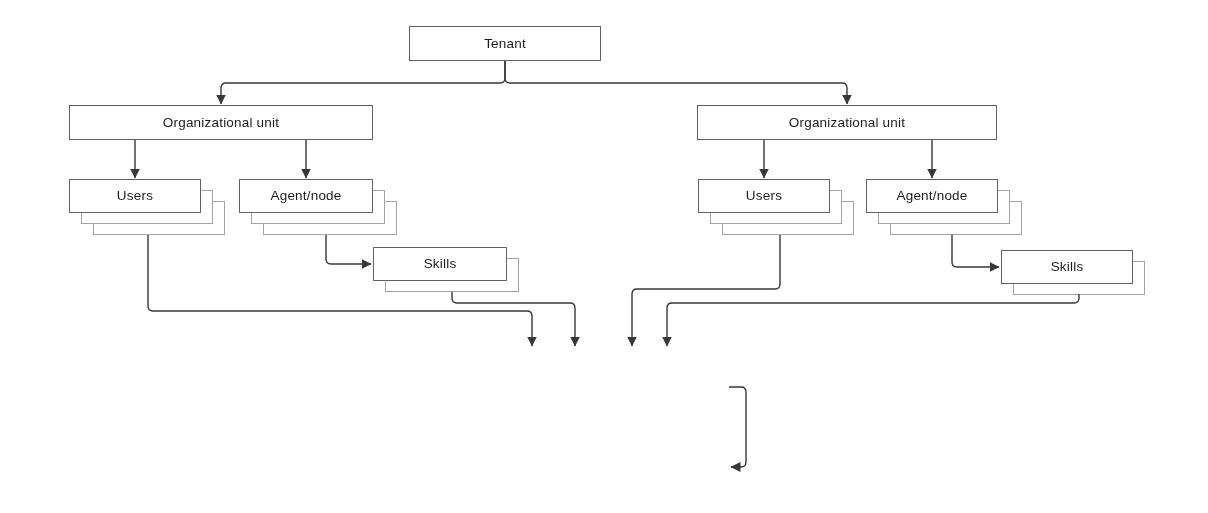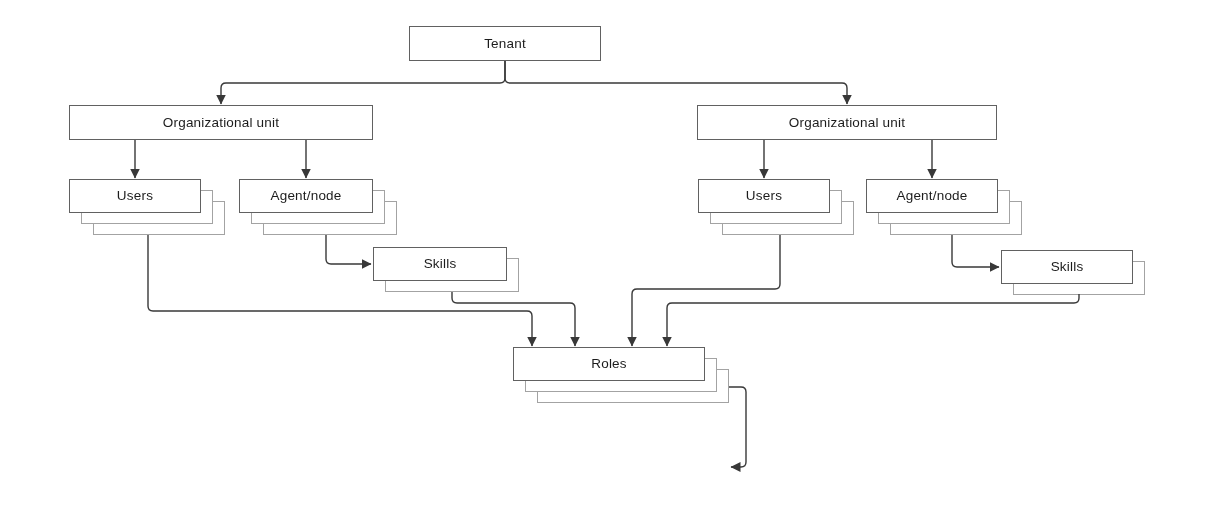--- a/index.html
+++ b/index.html
@@ -119,22 +119,15 @@
     </div>
   </div>
 
   <div class="node" style="left:1001px;top:250px;width:132px;height:34px">
     <div class="layer l1"></div>
     <div class="box">
       <span class="label">Skills</span>
     </div>
   </div>
 
-  <div class="node" style="left:513px;top:347px;width:192px;height:34px">
-    <div class="layer l2"></div>
-    <div class="layer l1"></div>
-    <div class="box">
-      <span class="label">Roles</span>
-    </div>
-  </div>
 
 
 </div>
 
 </body></html>

